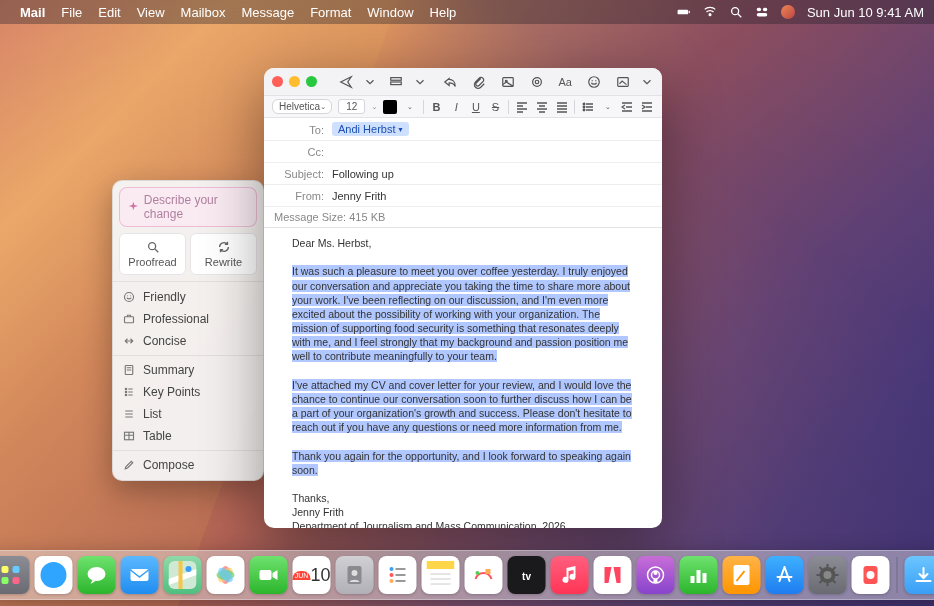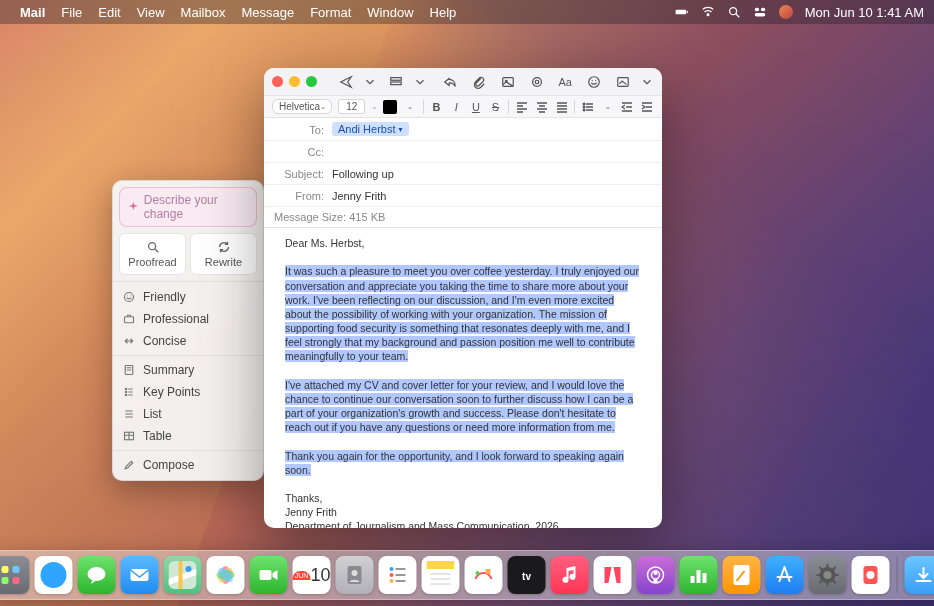--- a/index.html
+++ b/index.html
@@ -147,21 +147,21 @@
 }
 .img-size-select .chev {
   background: #3478f6; color: #fff;
   width: 14px; height: 14px; border-radius: 3px;
   display: inline-flex; align-items: center; justify-content: center;
   font-size: 8px;
 }
 
 .body {
   flex: 1; overflow: hidden;
-  padding: 8px 21px;
+  padding: 8px 28px;
   font-size: 10.5px; line-height: 1.35;
   color: #333;
   position: relative;
 }
 .selected-text {
   background: #b0c7ff;
 }
 
 
 .dock {
@@ -221,21 +221,21 @@
   <span class="right-item">
       <svg viewBox="0 0 16 16">
         <rect x="2" y="3" width="5" height="4" rx="2" fill="#fff"></rect>
         <rect x="9" y="3" width="5" height="4" rx="2" fill="#fff"></rect>
         <rect x="2" y="9" width="12" height="4" rx="2" fill="#fff"></rect>
       </svg>
     </span>
   <span class="right-item">
       <span style="width:14px;height:14px;border-radius:50%;background:linear-gradient(135deg,#e85,#b44);display:block"></span>
     </span>
-  <span class="right-item">Mon Jun 10  1:41 AM</span>
+  <span class="right-item">Sun Jun 10  9:41 AM</span>
 </div>
 
 <div class="writing-popover">
   <div class="wp-input">
     <svg class="sparkle" viewBox="0 0 16 16">
         <path d="M8 0l1.5 5L15 6.5 9.5 8 8 13 6.5 8 1 6.5 6.5 5z"></path>
       </svg>
     <span>Describe your change</span>
   </div>
   <div class="wp-row-two">

